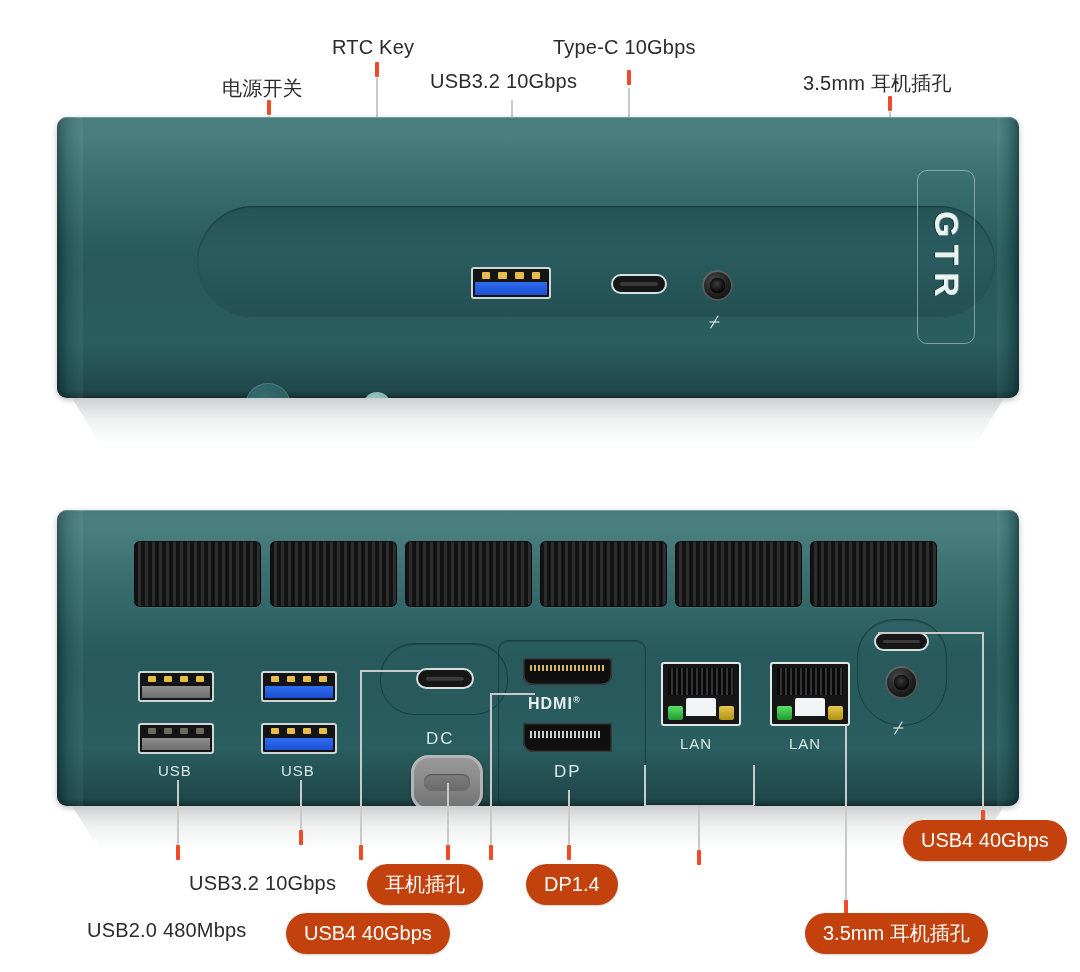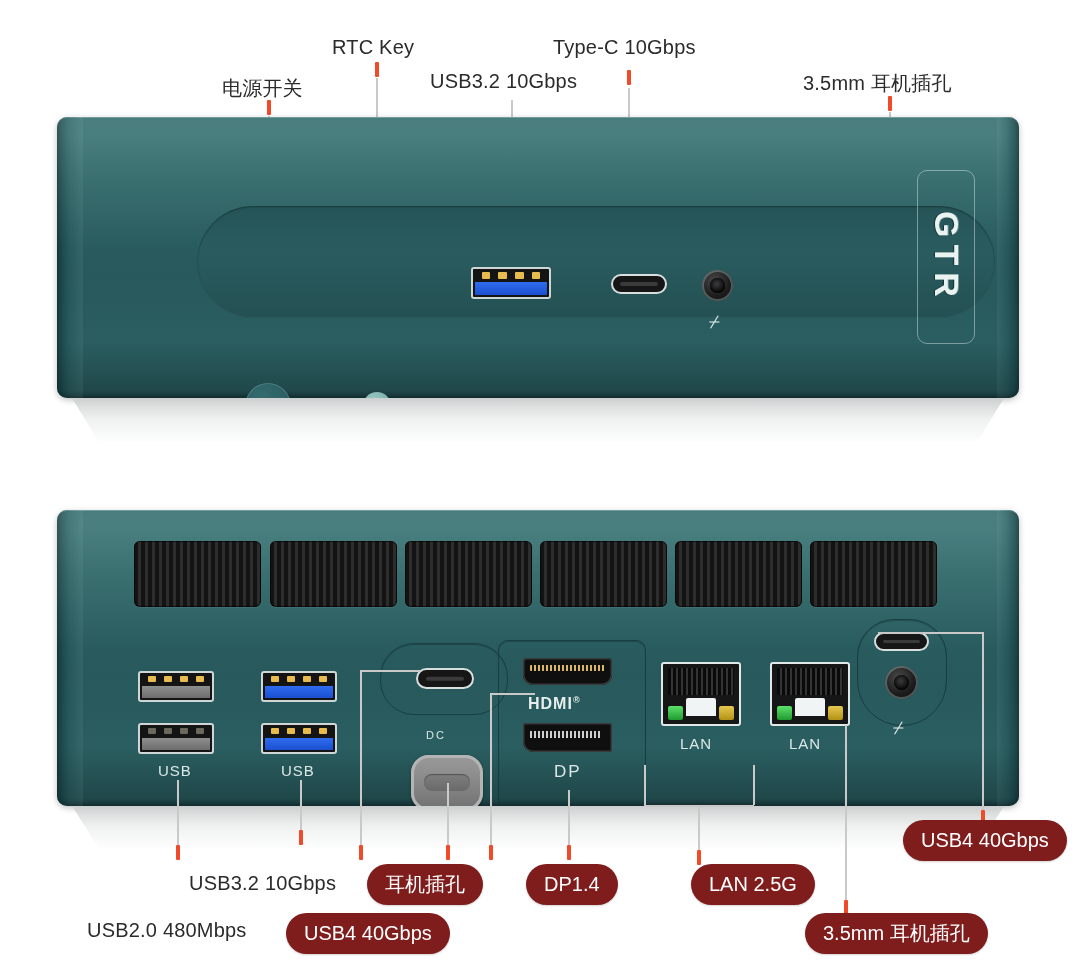--- a/index.html
+++ b/index.html
@@ -24,21 +24,21 @@
   }
 
   
   .glead{ position:absolute; background:#c9c9c9; }
   .glead.v{ width:2px; }
   .glead.h{ height:2px; }
 
   
   .pill{
     position:absolute;
-    background:#7f1d1d; color:#fff;
+    background:#c2410c; color:#fff;
     border-radius:22px;
     font-size:20px; line-height:1;
     padding:10px 18px 11px;
     white-space:nowrap;
     box-shadow:0 1px 2px rgba(0,0,0,.18);
   }
 
   
   .device{
     position:absolute; border-radius:10px;
@@ -355,21 +355,21 @@
         </div>
       <div class="tongue" style="background:linear-gradient(180deg,#2f6cf0,#1b4fd0);"></div>
     </div>
     <div class="port-label" style="left:224px; top:252px;">USB</div>
 
     <div class="inset-round" style="left:323px; top:133px; width:128px; height:72px;"></div>
     <div class="usbc" style="left:359px; top:158px; width:58px; height:21px;">
         <i></i>
       </div>
 
-    <div class="port-label" style="left:369px; top:219px; font-size:11px; letter-spacing:2px;">DC</div>
+    <div class="port-label" style="left:369px; top:219px; font-size:17px; letter-spacing:2px;">DC</div>
     <div class="dc" style="left:354px; top:245px; width:72px; height:56px;"></div>
 
     <div class="inset-rect" style="left:441px; top:130px; width:148px; height:170px;"></div>
     <div class="hdmi" style="left:466px; top:148px; width:89px; height:27px;">
       <div class="bar"></div>
     </div>
     <div class="hdmi-wordmark" style="left:471px; top:185px;">
       <span>HDMI</span><span style="font-size:9px; vertical-align:super;">®</span>
     </div>
     <div class="dp" style="left:466px; top:213px; width:89px; height:29px;">
@@ -438,17 +438,16 @@
   <div class="glead h" style="left:878px; top:632px; width:105px;"></div>
   <div class="glead v" style="left:982px; top:632px; height:178px;"></div>
   <div class="tick" style="left:981px; top:810px;"></div>
 
   <div class="callout" style="left:87px; top:919px;">USB2.0 480Mbps</div>
   <div class="callout" style="left:189px; top:872px;">USB3.2 10Gbps</div>
 
   <div class="pill" style="left:367px; top:864px;">耳机插孔</div>
   <div class="pill" style="left:526px; top:864px;">DP1.4</div>
   <div class="pill" style="left:286px; top:913px;">USB4 40Gbps</div>
-  <div class="pill" style="left:691px; top:864px;">LAN 2.5G</div>
   <div class="pill" style="left:805px; top:913px;">3.5mm 耳机插孔</div>
   <div class="pill" style="left:903px; top:820px;">USB4 40Gbps</div>
 
 </div>
 
 </body></html>

